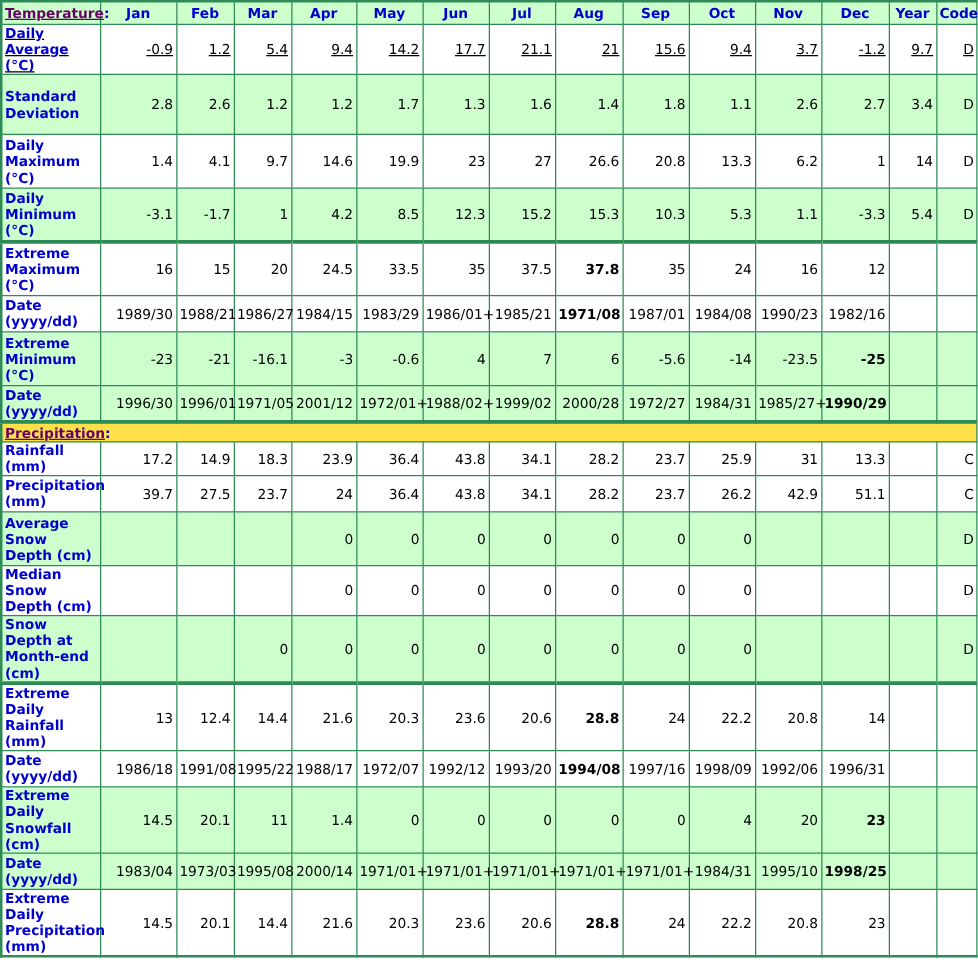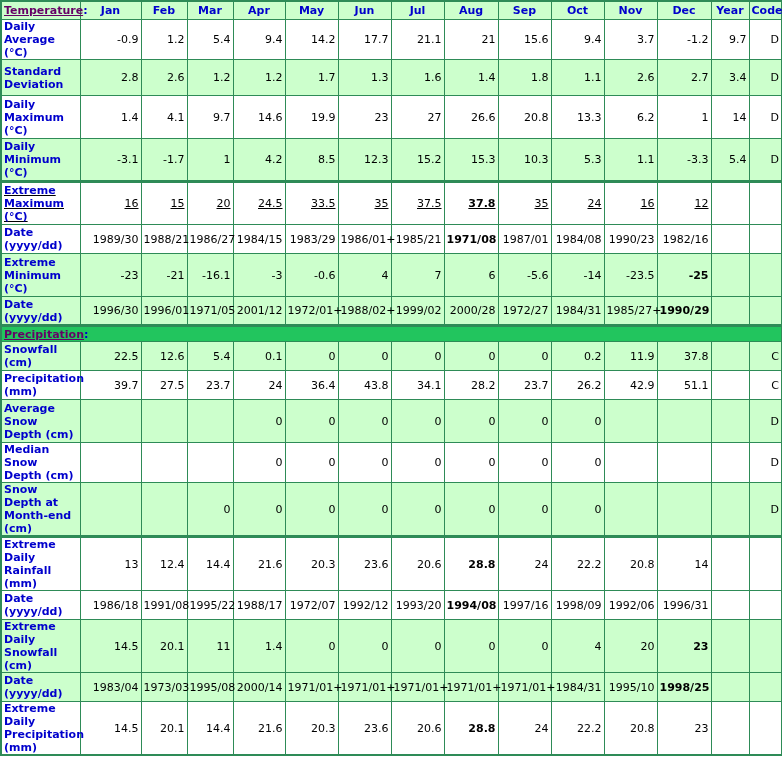--- a/index.html
+++ b/index.html
@@ -19,21 +19,21 @@
     line-height: 13px;
   }
   th.hdr {
     background: #ccffcc;
     color: #0000cc;
     font-weight: bold;
     text-align: center;
     height: 17px;
   }
   th.section {
-    background: #22c55e;
+    background: #fde047;
     text-align: left;
     font-weight: bold;
     color: #0000cc;
     height: 14px;
   }
   th.section a {
     color: #660066;
     text-decoration: underline;
   }
   td.label {
@@ -87,38 +87,38 @@
       <th class="hdr">Aug</th>
       <th class="hdr">Sep</th>
       <th class="hdr">Oct</th>
       <th class="hdr">Nov</th>
       <th class="hdr">Dec</th>
       <th class="hdr">Year</th>
       <th class="hdr">Code</th>
     </tr>
   </thead>
   <tbody id="temp-body">
-      <tr class="white" style="height: 36px;">
+      <tr class="white" style="height: 36px; text-decoration: underline;">
         <td class="label">Daily Average (°C)</td>
         <td class="num">-0.9</td>
         <td class="num">1.2</td>
         <td class="num">5.4</td>
         <td class="num">9.4</td>
         <td class="num">14.2</td>
         <td class="num">17.7</td>
         <td class="num">21.1</td>
         <td class="num">21</td>
         <td class="num">15.6</td>
         <td class="num">9.4</td>
         <td class="num">3.7</td>
         <td class="num">-1.2</td>
         <td class="num">9.7</td>
         <td class="code">D</td>
       </tr>
-      <tr class="green" style="height: 36px;">
+      <tr class="green" style="height: 48px;">
         <td class="label">Standard Deviation</td>
         <td class="num">2.8</td>
         <td class="num">2.6</td>
         <td class="num">1.2</td>
         <td class="num">1.2</td>
         <td class="num">1.7</td>
         <td class="num">1.3</td>
         <td class="num">1.6</td>
         <td class="num">1.4</td>
         <td class="num">1.8</td>
@@ -155,21 +155,21 @@
         <td class="num">12.3</td>
         <td class="num">15.2</td>
         <td class="num">15.3</td>
         <td class="num">10.3</td>
         <td class="num">5.3</td>
         <td class="num">1.1</td>
         <td class="num">-3.3</td>
         <td class="num">5.4</td>
         <td class="code">D</td>
       </tr>
-      <tr class="white sep" style="height: 43px; text-decoration: underline;">
+      <tr class="white sep" style="height: 43px;">
         <td class="label">Extreme Maximum (°C)</td>
         <td class="num">16</td>
         <td class="num">15</td>
         <td class="num">20</td>
         <td class="num">24.5</td>
         <td class="num">33.5</td>
         <td class="num">35</td>
         <td class="num">37.5</td>
         <td class="num bold">37.8</td>
         <td class="num">35</td>
@@ -230,34 +230,34 @@
         <td class="num"></td>
         <td class="code"></td>
       </tr>
     </tbody>
   <tbody id="precip-head">
     <tr class="sepsec green">
       <th class="section" colspan="15"><a>Precipitation</a><span>:</span></th>
     </tr>
   </tbody>
   <tbody id="precip-body">
-      <tr class="green" style="height: 29px;">
-        <td class="label">Snowfall (cm)</td>
-        <td class="num">22.5</td>
-        <td class="num">12.6</td>
-        <td class="num">5.4</td>
-        <td class="num">0.1</td>
-        <td class="num">0</td>
-        <td class="num">0</td>
-        <td class="num">0</td>
-        <td class="num">0</td>
-        <td class="num">0</td>
-        <td class="num">0.2</td>
-        <td class="num">11.9</td>
-        <td class="num">37.8</td>
+      <tr class="white" style="height: 15px;">
+        <td class="label">Rainfall (mm)</td>
+        <td class="num">17.2</td>
+        <td class="num">14.9</td>
+        <td class="num">18.3</td>
+        <td class="num">23.9</td>
+        <td class="num">36.4</td>
+        <td class="num">43.8</td>
+        <td class="num">34.1</td>
+        <td class="num">28.2</td>
+        <td class="num">23.7</td>
+        <td class="num">25.9</td>
+        <td class="num">31</td>
+        <td class="num">13.3</td>
         <td class="num"></td>
         <td class="code">C</td>
       </tr>
       <tr class="white" style="height: 29px;">
         <td class="label">Precipitation (mm)</td>
         <td class="num">39.7</td>
         <td class="num">27.5</td>
         <td class="num">23.7</td>
         <td class="num">24</td>
         <td class="num">36.4</td>

